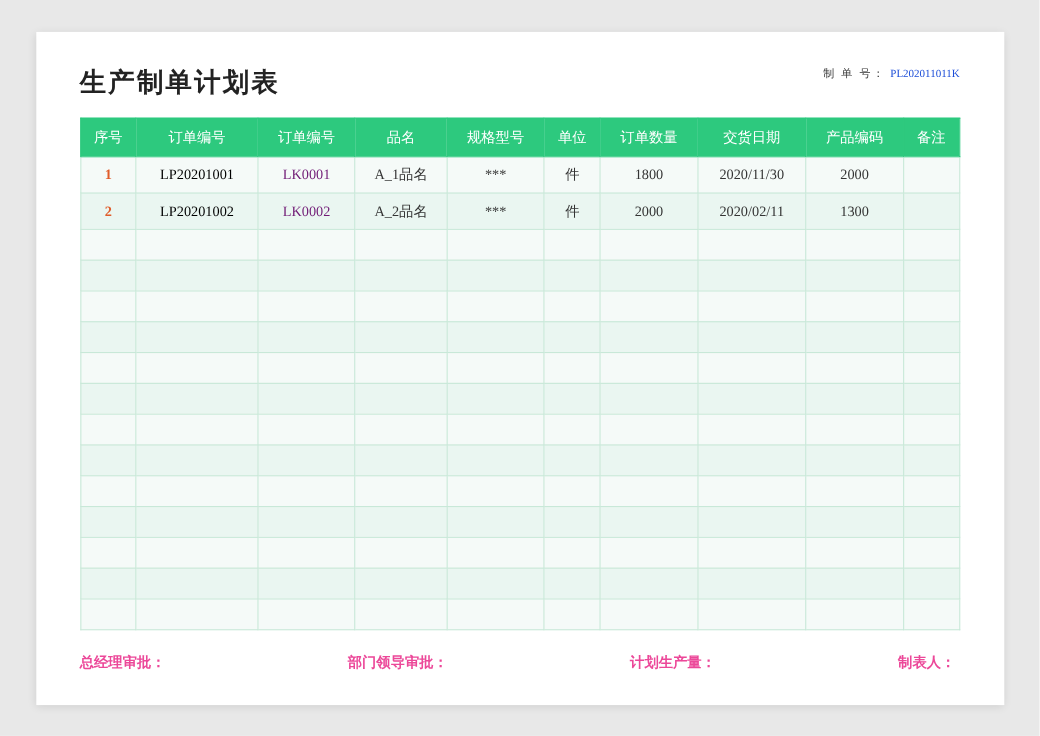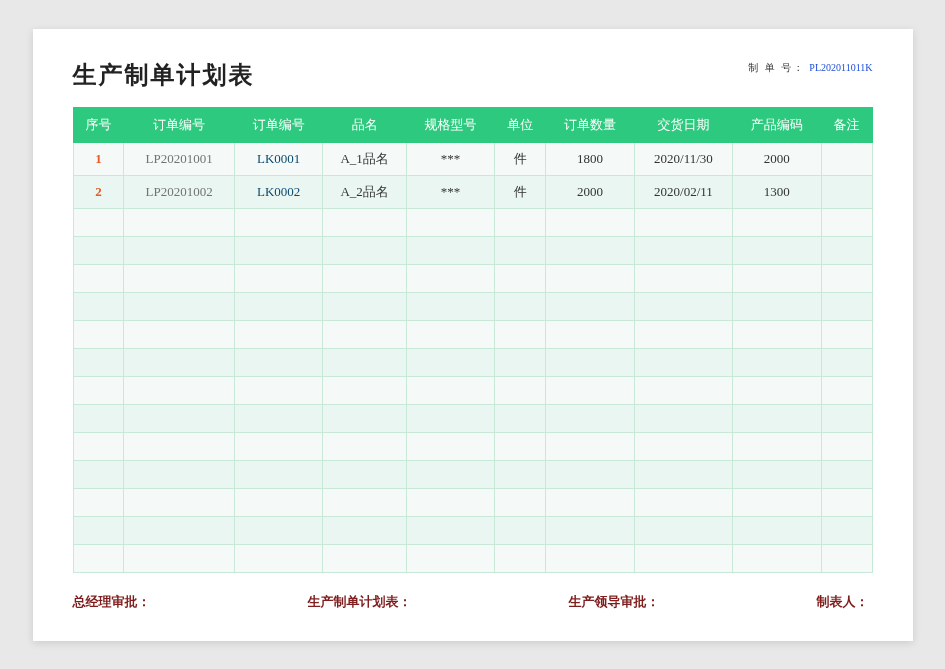--- a/index.html
+++ b/index.html
@@ -98,42 +98,42 @@
       font-size: 13px;
       height: 28px;
     }
 
     tbody td.seq {
       color: #e05c2a;
       font-weight: bold;
     }
 
     tbody td.order-no {
-      color: #737373;
+      color: #000000;
     }
 
     tbody td.product-code {
-      color: #0c4a6e;
+      color: #701a75;
     }
 
     .footer-section {
       display: flex;
       justify-content: space-between;
       margin-top: 20px;
       font-size: 13px;
       color: #333;
     }
 
     .footer-item {
       display: flex;
       gap: 4px;
     }
 
     .footer-label {
-      color: #7f1d1d;
+      color: #ec4899;
       font-weight: bold;
     }
   </style>
 </head>
 <body>
 
 <div class="page-container">
   <div class="header-section">
     <h1 class="page-title">生产制单计划表</h1>
     <div class="meta-info">
@@ -342,25 +342,25 @@
         </tr>
       </tbody>
   </table>
 
   <div class="footer-section">
   <div class="footer-item">
         <span class="footer-label">总经理审批：</span>
         <span></span>
       </div>
       <div class="footer-item">
-        <span class="footer-label">生产制单计划表：</span>
+        <span class="footer-label">部门领导审批：</span>
         <span></span>
       </div>
       <div class="footer-item">
-        <span class="footer-label">生产领导审批：</span>
+        <span class="footer-label">计划生产量：</span>
         <span></span>
       </div>
       <div class="footer-item">
         <span class="footer-label">制表人：</span>
         <span></span>
       </div>
     </div>
 </div>
 
 </body></html>

